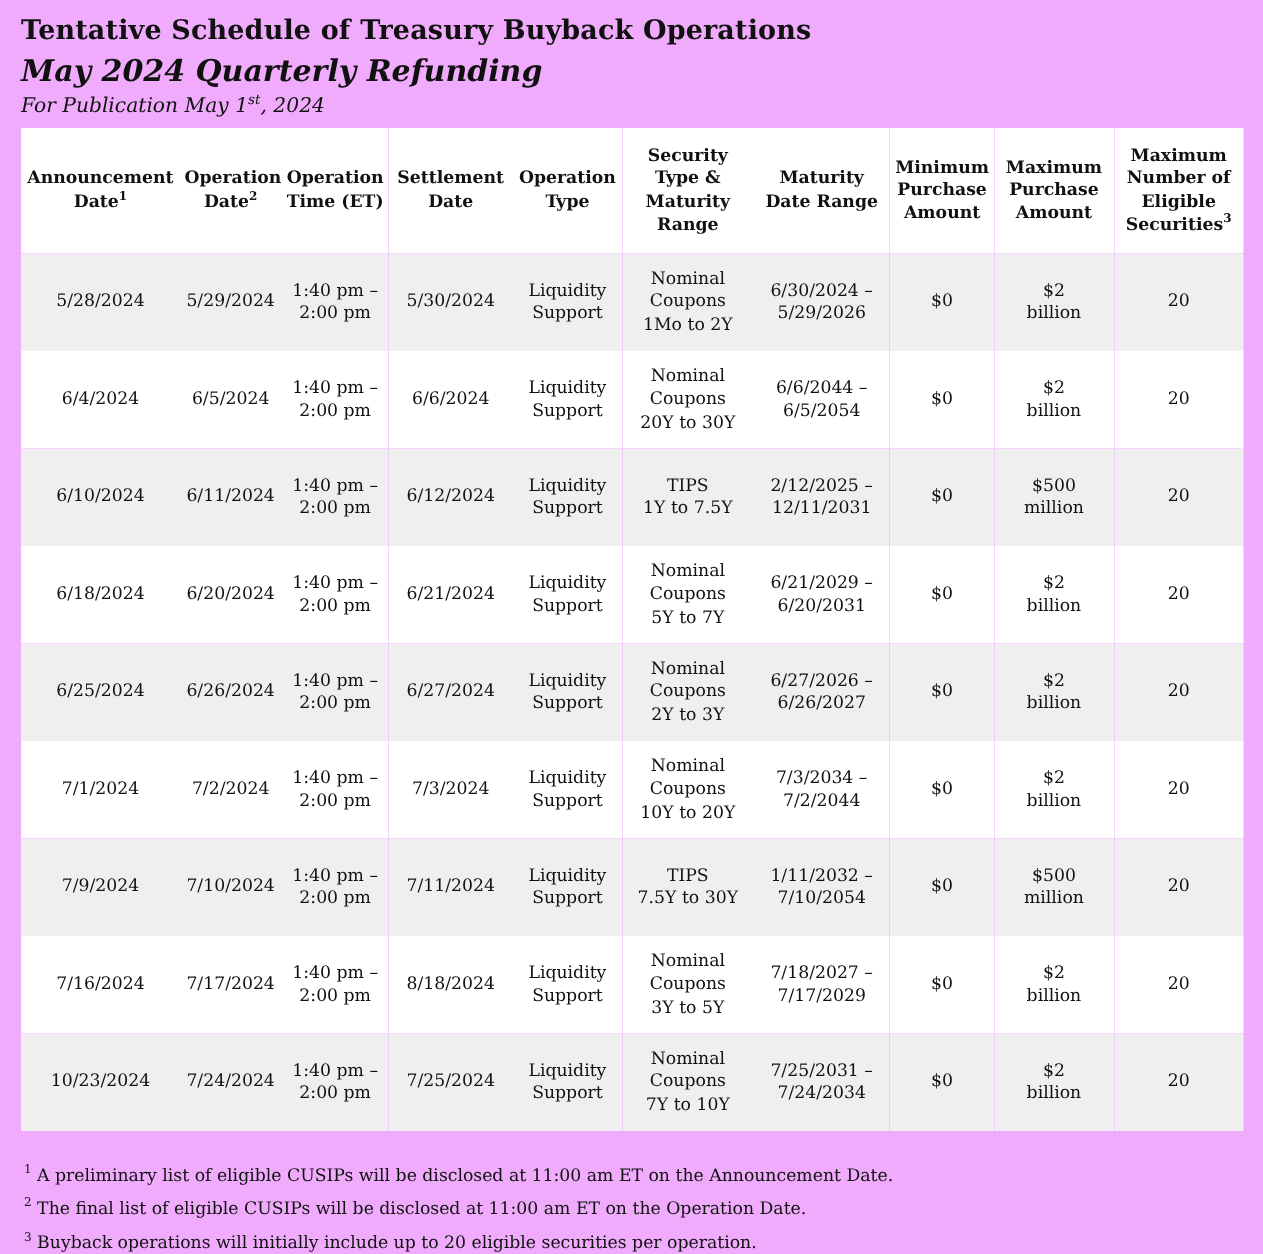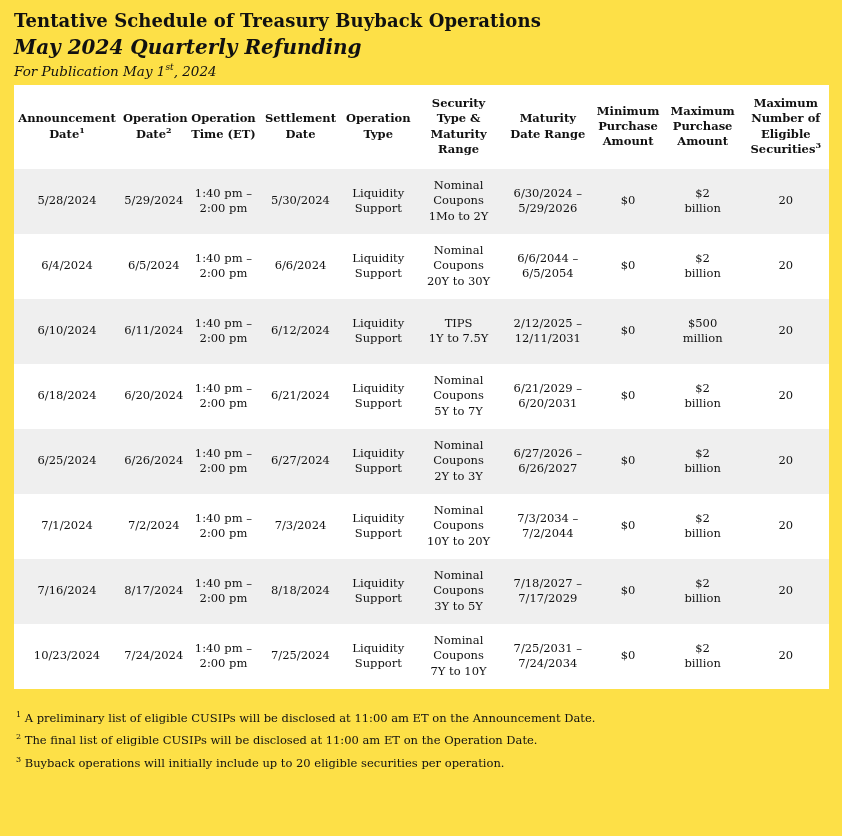--- a/index.html
+++ b/index.html
@@ -8,21 +8,21 @@
     background: #ffffff;
     font-family: "DejaVu Serif", "Liberation Serif", serif;
     color: #111111;
   }
   .page {
     width: 842px;
     height: 836px;
     box-sizing: border-box;
     padding: 8px 13px 0 14px;
     overflow: hidden;
-    background: #fde047;
+    background: #f0abfc;
   }
   .doc-title {
     font-size: 18px;
     font-weight: bold;
     margin: 2px 0 4px 0;
     letter-spacing: 0.1px;
   }
   .doc-subtitle {
     font-size: 20px;
     font-weight: bold;
@@ -237,22 +237,39 @@
 Coupons
 10Y to 20Y</td>
           <td>7/3/2034 –
 7/2/2044</td>
           <td>$0</td>
           <td>$2
 billion</td>
           <td>20</td>
         </tr>
         <tr>
+          <td>7/9/2024</td>
+          <td>7/10/2024</td>
+          <td>1:40 pm –
+2:00 pm</td>
+          <td>7/11/2024</td>
+          <td>Liquidity
+Support</td>
+          <td>TIPS
+7.5Y to 30Y</td>
+          <td>1/11/2032 –
+7/10/2054</td>
+          <td>$0</td>
+          <td>$500
+million</td>
+          <td>20</td>
+        </tr>
+        <tr>
           <td>7/16/2024</td>
-          <td>8/17/2024</td>
+          <td>7/17/2024</td>
           <td>1:40 pm –
 2:00 pm</td>
           <td>8/18/2024</td>
           <td>Liquidity
 Support</td>
           <td>Nominal
 Coupons
 3Y to 5Y</td>
           <td>7/18/2027 –
 7/17/2029</td>

